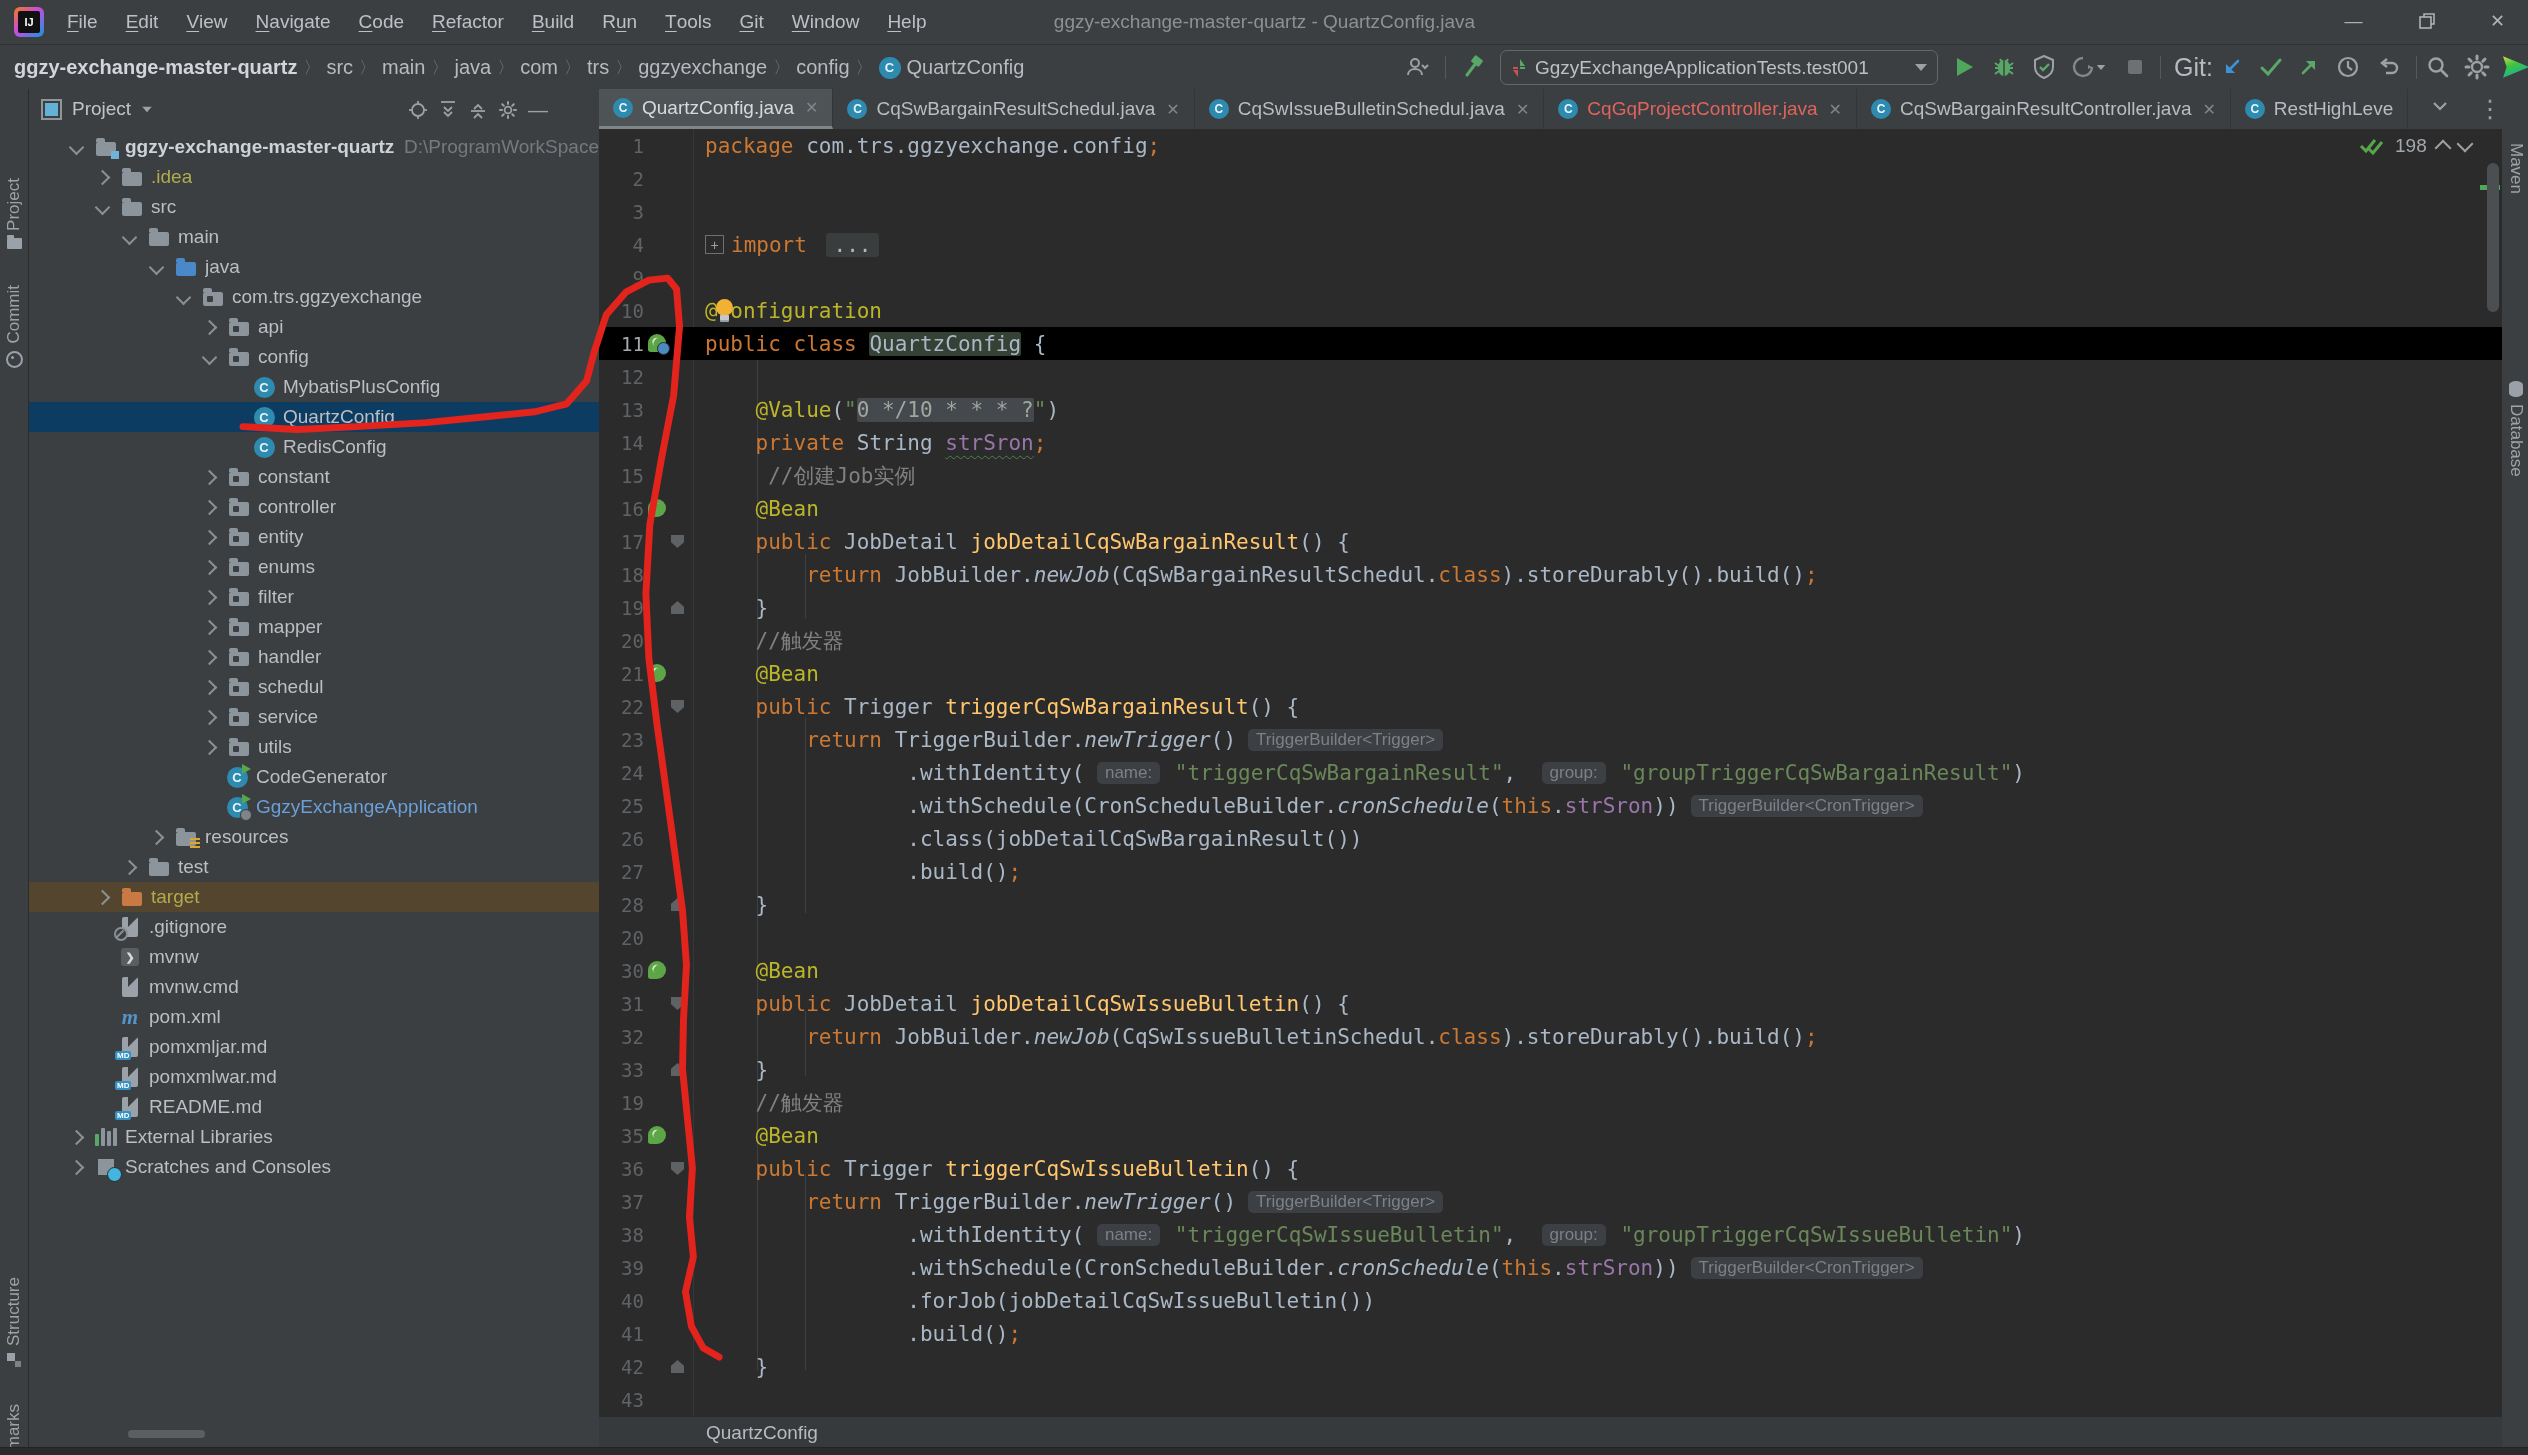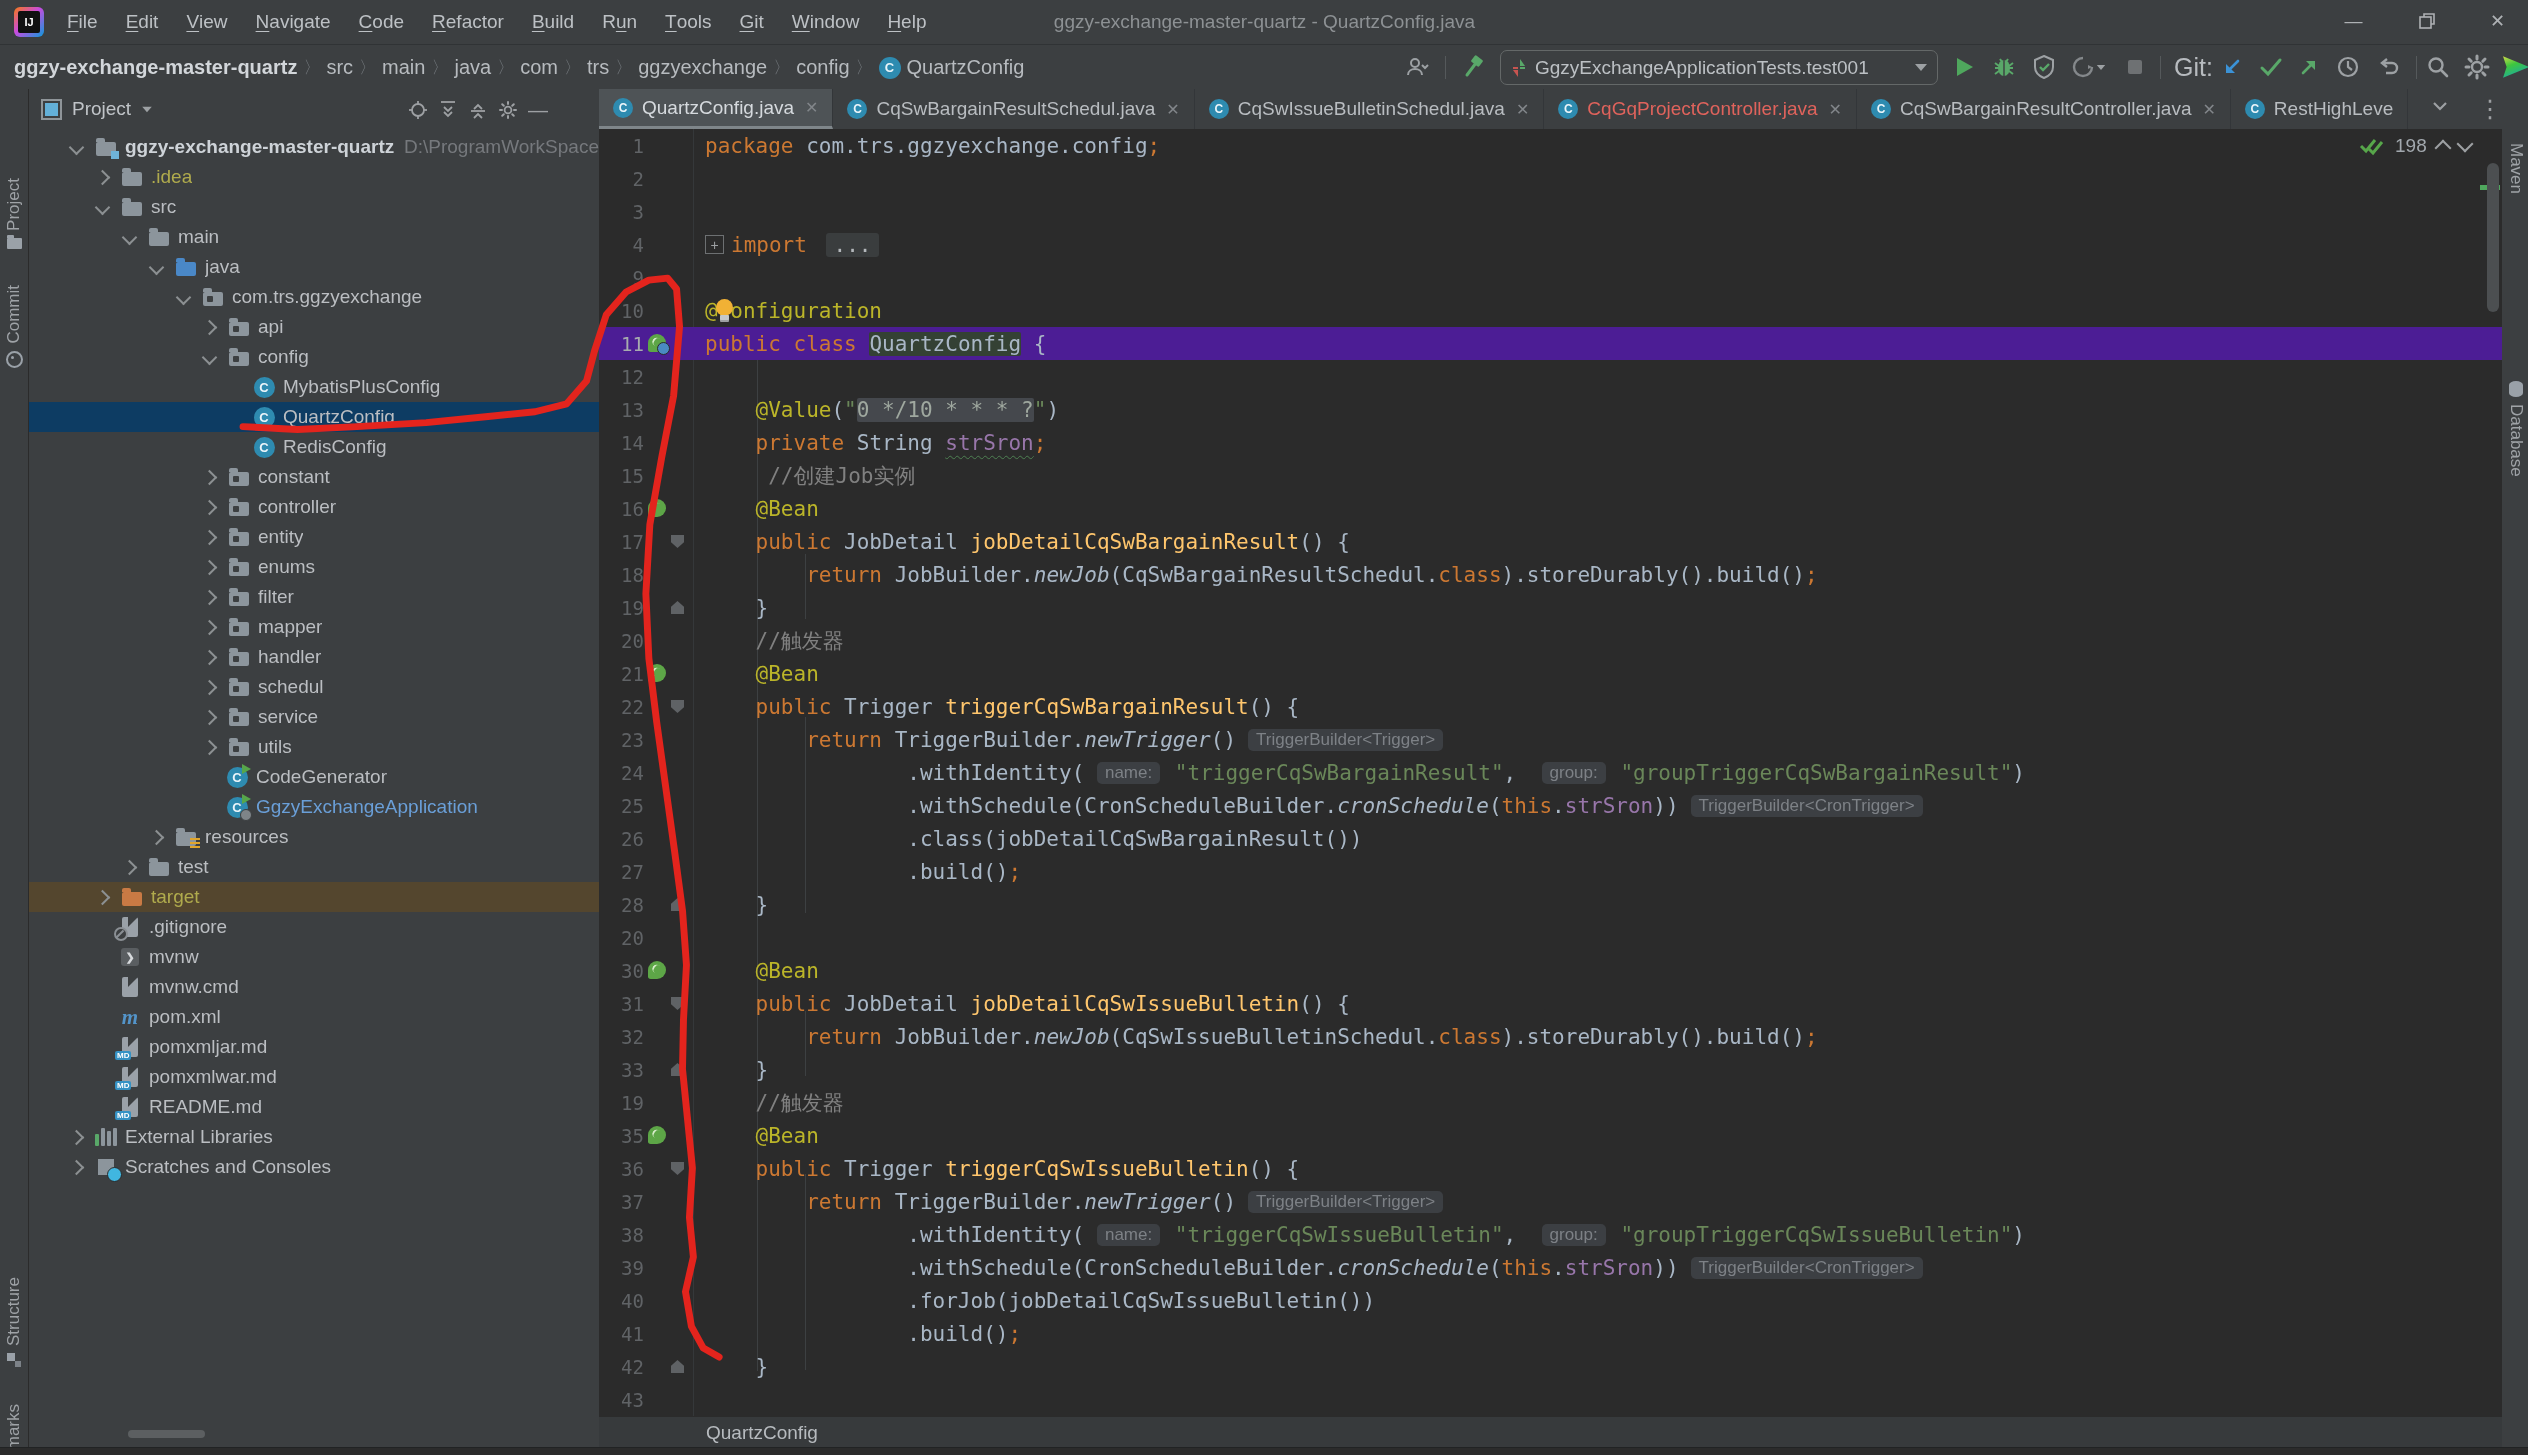--- a/index.html
+++ b/index.html
@@ -100,21 +100,21 @@
   .tab .cls-circle{width:20px;height:20px;font-size:12px;}
   .tab-close{color:#82868a;font-size:16px;margin-left:2px;}
   .tab.errored{color:#e0635c;}
   #tab-chevron{position:absolute;left:1832px;top:8px;color:#9da0a3;}
   #tab-dots{position:absolute;left:1879px;top:4px;color:#9da0a3;font-size:22px;letter-spacing:0;}
   
   #editor{position:absolute;left:599px;top:129px;width:1903px;height:1287px;background:#2b2b2b;overflow:hidden;}
   #gutter-sep{position:absolute;left:94px;top:0;bottom:0;width:1px;background:#35383a;}
   .guide{position:absolute;width:1px;background:#3d4042;}
   .cl{position:relative;height:33px;}
-  .cl.caret{background:#4c1d95;}
+  .cl.caret{background:#000000;}
   .ln{position:absolute;left:0;top:0;width:45px;height:33px;display:flex;align-items:center;justify-content:flex-end;
       font-family:"DejaVu Sans Mono",monospace;font-size:19px;color:#606366;}
   .cl.caret .ln{color:#a7abae;}
   .gut-bean{position:absolute;left:49px;top:7px;width:18px;height:18px;background:#5da647;border-radius:50% 50% 50% 15%;}
   .gut-bean::after{content:"";position:absolute;left:4px;top:4px;width:9px;height:9px;border-left:2px solid #d8eccb;border-radius:50%;transform:rotate(35deg);}
   .gut-bean.with-e::before{content:"";position:absolute;right:-4px;bottom:-3px;width:11px;height:11px;border-radius:50%;background:#4a8ac2;border:1px solid #2b2b2b;}
   .fmark{position:absolute;left:72px;top:10px;width:13px;height:13px;background:#5f6265;}
   .fmark.open{clip-path:polygon(0 0,100% 0,100% 55%,50% 100%,0 55%);}
   .fmark.close{clip-path:polygon(50% 0,100% 45%,100% 100%,0 100%,0 45%);}
   .code{position:absolute;left:106px;top:0;height:33px;display:flex;align-items:center;white-space:pre;

